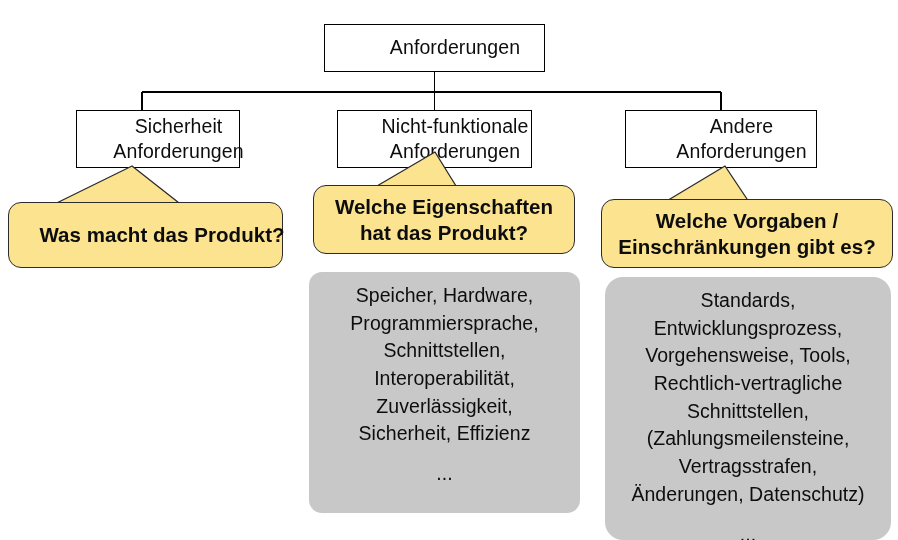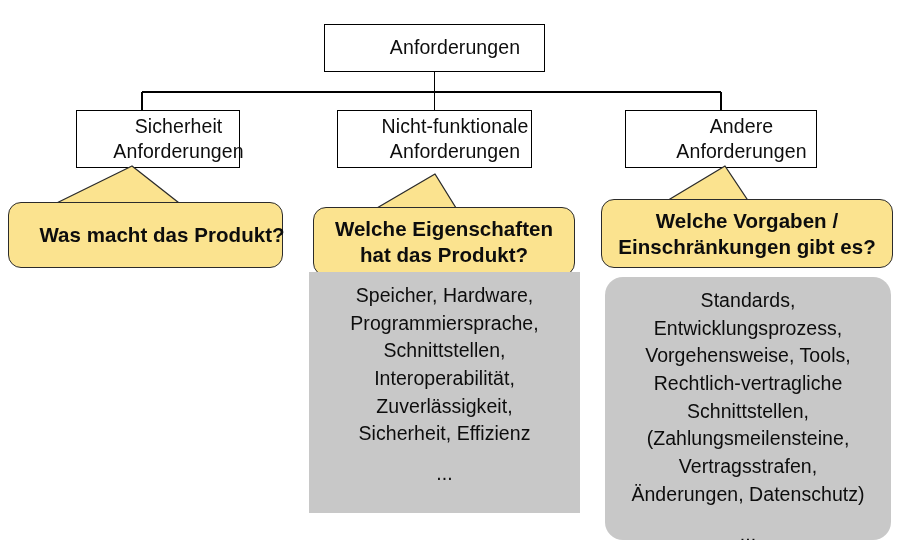--- a/index.html
+++ b/index.html
@@ -80,41 +80,41 @@
     letter-spacing: 0.05px;
   }
   .callout .bubble .line { display: block; white-space: nowrap; }
   .callout .tail {
     position: absolute;
     pointer-events: none;
   }
 
   #callout-func      { left: 8px;   top: 162px; width: 275px; height: 106px; }
   #callout-func .bubble   { top: 40px; height: 66px; padding-left: 33px; }
-  #callout-nonfunc   { left: 313px; top: 170px; width: 262px; height: 106px; }
+  #callout-nonfunc   { left: 313px; top: 148px; width: 262px; height: 106px; }
   #callout-nonfunc .bubble{ top: 37px; height: 69px; }
   #callout-other     { left: 601px; top: 162px; width: 292px; height: 106px; }
   #callout-other .bubble  { top: 37px; height: 69px; }
 
   
   .panel {
     position: absolute;
     box-sizing: border-box;
     background: #c8c8c8;
     text-align: center;
     font-size: 19.5px;
     line-height: 1.42;
     color: #0d0d0d;
     letter-spacing: 0.05px;
     padding-top: 10px;
   }
   .panel .line { display: block; white-space: nowrap; }
   .panel .spacer { display: block; height: 12px; }
 
-  #panel-nonfunc { left: 309px; top: 272px; width: 271px; height: 241px; }
+  #panel-nonfunc { left: 309px; top: 272px; width: 271px; height: 241px; border-radius: 13px; }
   #panel-other   { left: 605px; top: 277px; width: 286px; height: 263px; border-radius: 18px; }
 </style>
 </head>
 <body>
 
 <div id="canvas">
 
   <svg class="connectors" viewBox="0 0 898 540" width="898" height="540" aria-hidden="true">
     <g stroke="#000000" stroke-width="1.4" fill="none" shape-rendering="crispEdges">
 

